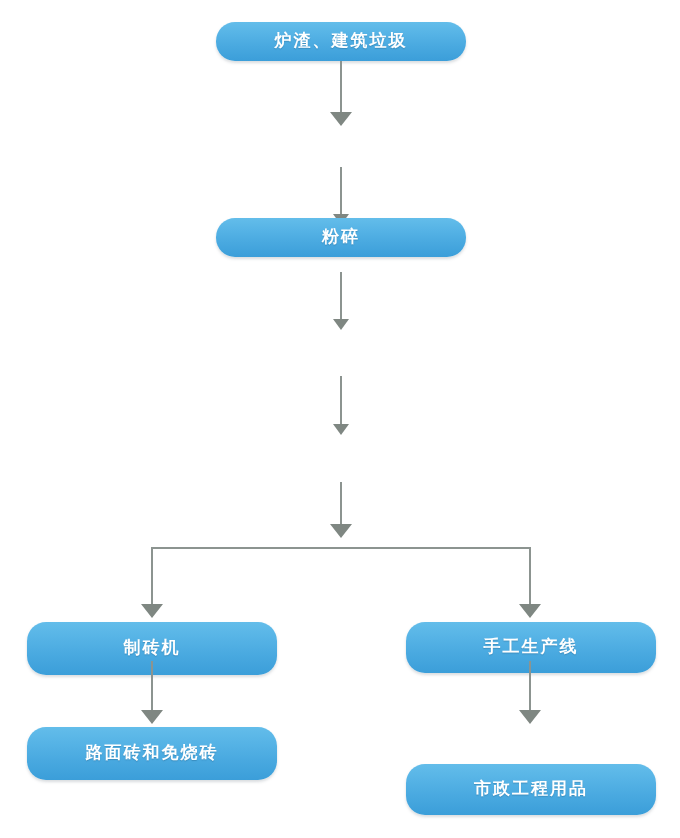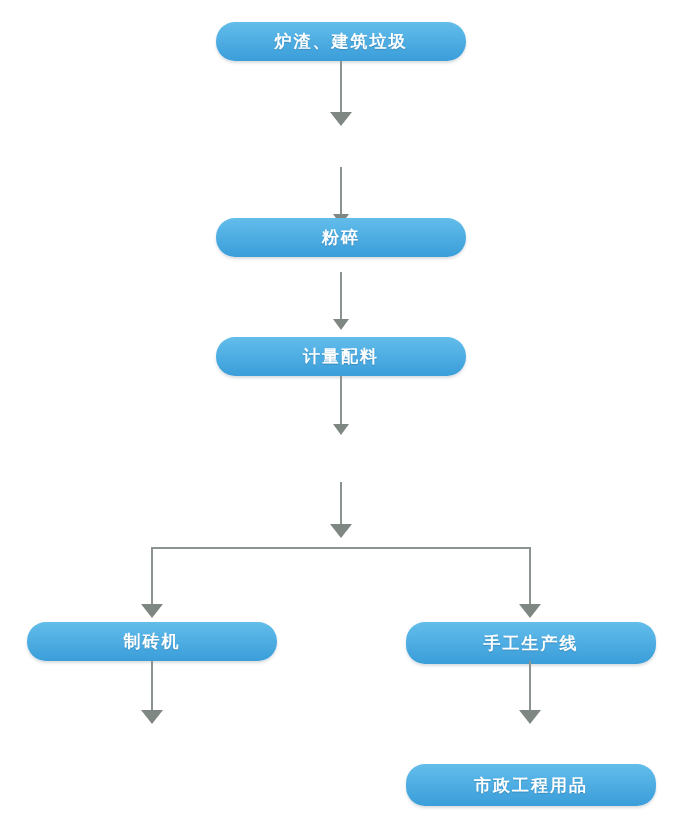--- a/index.html
+++ b/index.html
@@ -36,26 +36,27 @@
     color: #ffffff;
     font-weight: bold;
     letter-spacing: 2px;
     text-shadow: 0 1px 1px rgba(30,90,130,0.35);
     user-select: none;
   }
   .node .node-label {
     display: block;
     line-height: 1;
     white-space: nowrap;
+    font-family: Liberation Mono, monospace;
   }
 
   
   .n-main   { left: 216px; width: 250px; height: 39px; font-size: 17px; }
-  .n-left   { left: 27px;  width: 250px; height: 39px; font-size: 17px; }
-  .n-right  { left: 406px; width: 250px; height: 42px; font-size: 17px; }
+  .n-left   { left: 27px;  width: 250px; height: 53px; font-size: 17px; }
+  .n-right  { left: 406px; width: 250px; height: 51px; font-size: 17px; }
 
   
   .vline {
     position: absolute;
     width: 2px;
     background: #8c9490;
   }
   .hline {
     position: absolute;
     height: 2px;
@@ -91,23 +92,20 @@
   <div class="vline" style="left:340px; top:167px; height:52px;"></div>
   <div class="arrowhead small" style="left:333px; top:214px;"></div>
 
   <div class="node n-main" style="top:218px;">
     <span class="node-label">粉碎</span>
   </div>
 
   <div class="vline" style="left:340px; top:272px; height:52px;"></div>
   <div class="arrowhead small" style="left:333px; top:319px;"></div>
 
-  <div class="node n-main" style="top:337px;">
-    <span class="node-label">计量配料</span>
-  </div>
 
   <div class="vline" style="left:340px; top:376px; height:52px;"></div>
   <div class="arrowhead small" style="left:333px; top:424px;"></div>
 
 
   <div class="vline" style="left:340px; top:482px; height:46px;"></div>
   <div class="arrowhead" style="left:330px; top:524px;"></div>
 
   <div class="hline" style="left:151px; top:547px; width:380px;"></div>
 
@@ -124,18 +122,21 @@
   <div class="node n-right" style="top:622px;">
     <span class="node-label">手工生产线</span>
   </div>
 
   <div class="vline" style="left:151px; top:661px; height:52px;"></div>
   <div class="arrowhead" style="left:141px; top:710px;"></div>
 
   <div class="vline" style="left:529px; top:661px; height:52px;"></div>
   <div class="arrowhead" style="left:519px; top:710px;"></div>
 
+  <div class="node n-left" style="top:727px;">
+    <span class="node-label">路面砖和免烧砖</span>
+  </div>
 
   <div class="node n-right" style="top:727px;margin-top:37px;">
     <span class="node-label">市政工程用品</span>
   </div>
 
 </div>
 
 </body></html>

